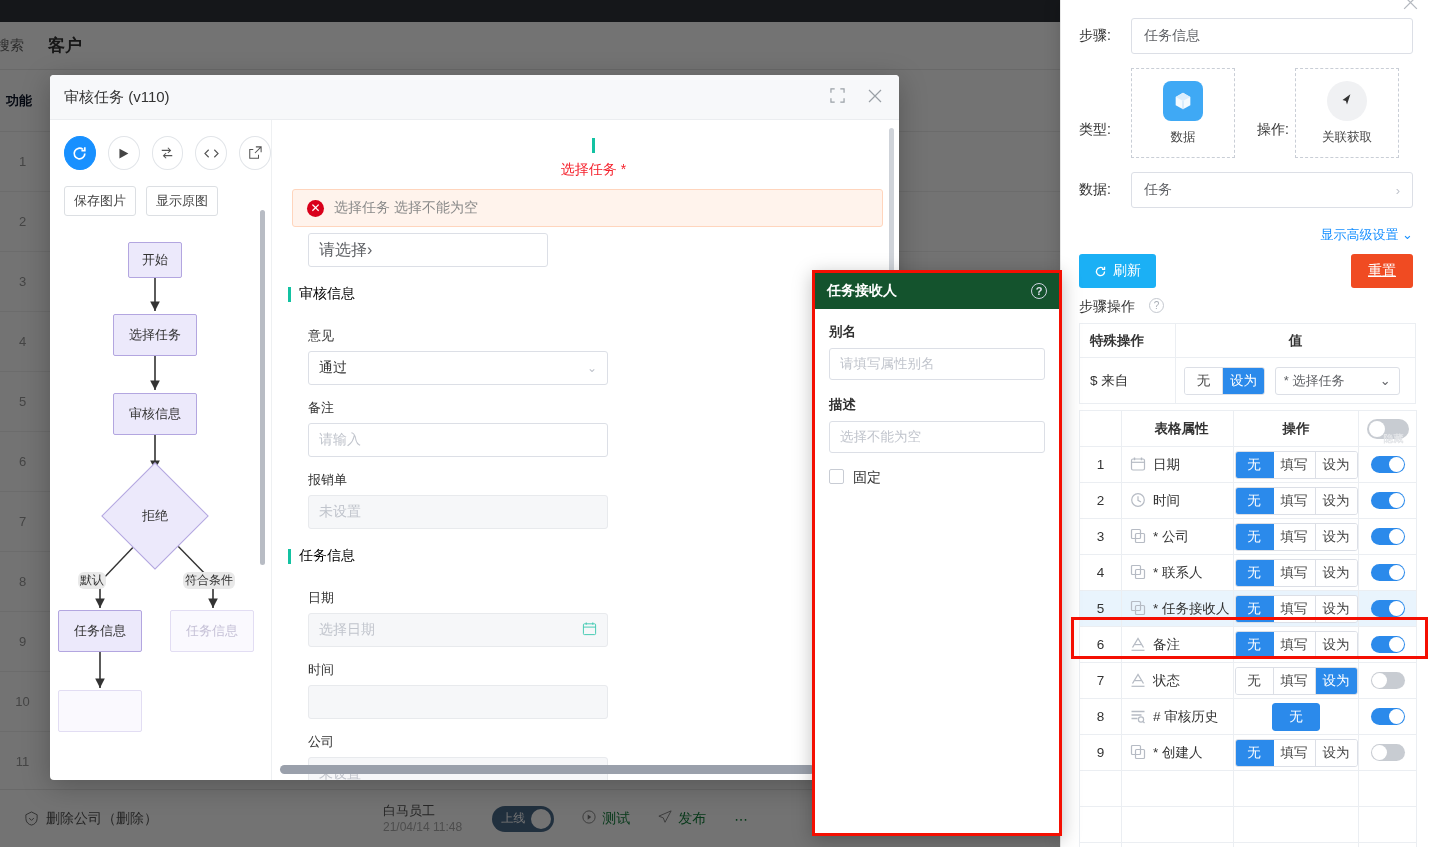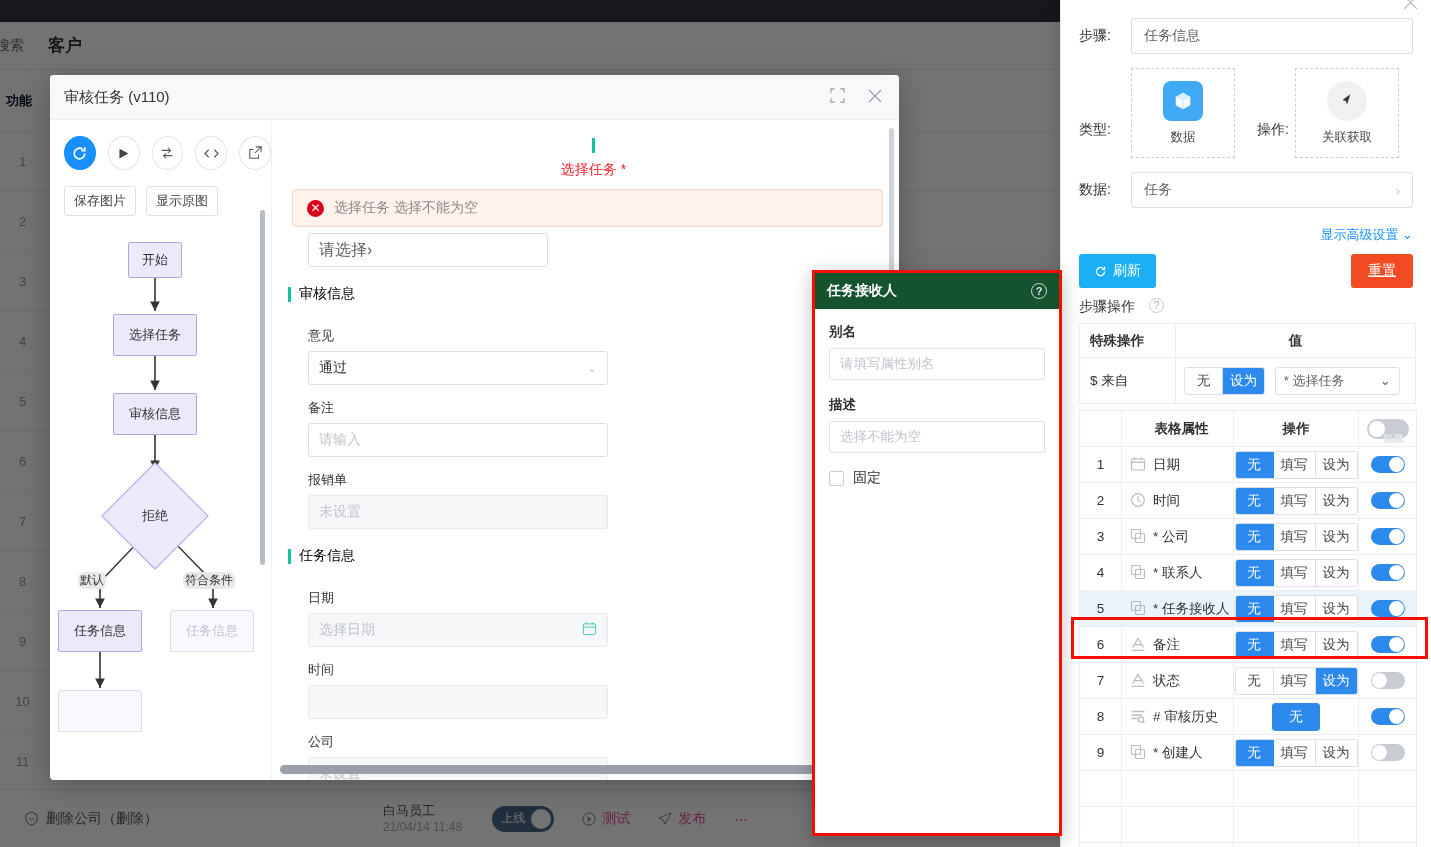--- a/index.html
+++ b/index.html
@@ -29,21 +29,21 @@
   .bg-userdate { font-size:12px; color:#aaa; }
   .bg-bottombar { position:absolute; left:0; bottom:0; width:1431px; height:58px; background:#fff; border-top:1px solid #e8e8e8;
                   display:flex; align-items:center; padding:0 24px; gap:10px; }
   .bg-del { font-size:14px; color:#555; display:flex; align-items:center; gap:7px; }
   .bg-footuser { margin-left:215px; line-height:17px; }
   .bg-footuser .n { font-size:13px; color:#555; }
   .bg-footuser .d { font-size:12px; color:#aaa; }
   .bg-toggle { margin-left:20px; width:62px; height:26px; border-radius:13px; background:#4a6a8a; position:relative;
                display:flex; align-items:center; color:#fff; font-size:12px; padding-left:9px; }
   .bg-toggle::after { content:""; position:absolute; right:3px; top:3px; width:20px; height:20px; border-radius:50%; background:#fff; }
-  .bg-act { margin-left:18px; font-size:14px; color:#ec4899; display:flex; align-items:center; gap:6px; }
+  .bg-act { margin-left:18px; font-size:14px; color:#15803d; display:flex; gap:6px; }
   .dimmer { position:absolute; inset:0; background:rgba(0,0,0,0.55); z-index:5; }
 
   
   #modal { position:absolute; left:50px; top:75px; width:849px; height:705px; background:#fff;
            border-radius:4px; box-shadow:0 6px 28px rgba(0,0,0,0.25); z-index:10; overflow:hidden; }
   .modal-head { height:45px; background:#f7f8fa; border-bottom:1px solid #ebedf0; display:flex; align-items:center;
                 padding:0 14px; position:relative; }
   .modal-title { font-size:15px; color:#333; }
   .modal-icons { position:absolute; right:16px; top:0; height:45px; display:flex; align-items:center; gap:22px; }
   .mi { cursor:pointer; color:#9aa0a6; }
@@ -95,21 +95,21 @@
   #attr-pop { position:absolute; left:812px; top:270px; width:250px; height:566px; background:#fff;
               border:3px solid #f40f02; z-index:30; box-shadow:0 4px 18px rgba(0,0,0,0.25); }
   .ap-head { height:36px; background:#14532d; display:flex; align-items:center; justify-content:space-between;
              padding:0 12px; color:#fff; font-size:14px; font-weight:600; }
   .ap-q { width:16px; height:16px; border-radius:50%; border:1px solid #cfd4e3; color:#dfe3ee; font-size:11px;
           display:flex; align-items:center; justify-content:center; }
   .ap-body { padding:14px 14px 0 14px; }
   .ap-label { font-size:13.5px; color:#333; font-weight:600; margin-bottom:7px; }
   .ap-input { height:32px; border:1px solid #dcdfe6; border-radius:3px; display:flex; align-items:center;
               padding:0 10px; font-size:13.5px; color:#c0c4cc; margin-bottom:16px; }
-  .ap-check { display:flex; align-items:center; gap:9px; font-size:14px; color:#333; }
+  .ap-check { display:flex; align-items:flex-start; gap:9px; font-size:14px; color:#333; }
   .ap-box { width:15px; height:15px; border:1px solid #c8ccd4; border-radius:2px; }
 
   
   #right-panel { position:absolute; right:0; top:0; width:371px; height:847px; background:#fff;
                  border-left:1px solid #e8e8e8; z-index:20; box-shadow:-3px 0 14px rgba(0,0,0,0.12); }
   .rp-close { position:absolute; right:12px; top:-6px; color:#b4b8bf; font-size:17px; cursor:pointer; }
   .rp-top { padding:18px 18px 0 18px; }
   .rp-row { display:flex; align-items:center; margin-bottom:14px; }
   .rp-lab { font-size:14px; color:#333; width:52px; flex:0 0 52px; }
   .rp-field { flex:1; height:36px; border:1px solid #dcdfe6; border-radius:3px; display:flex; align-items:center;

